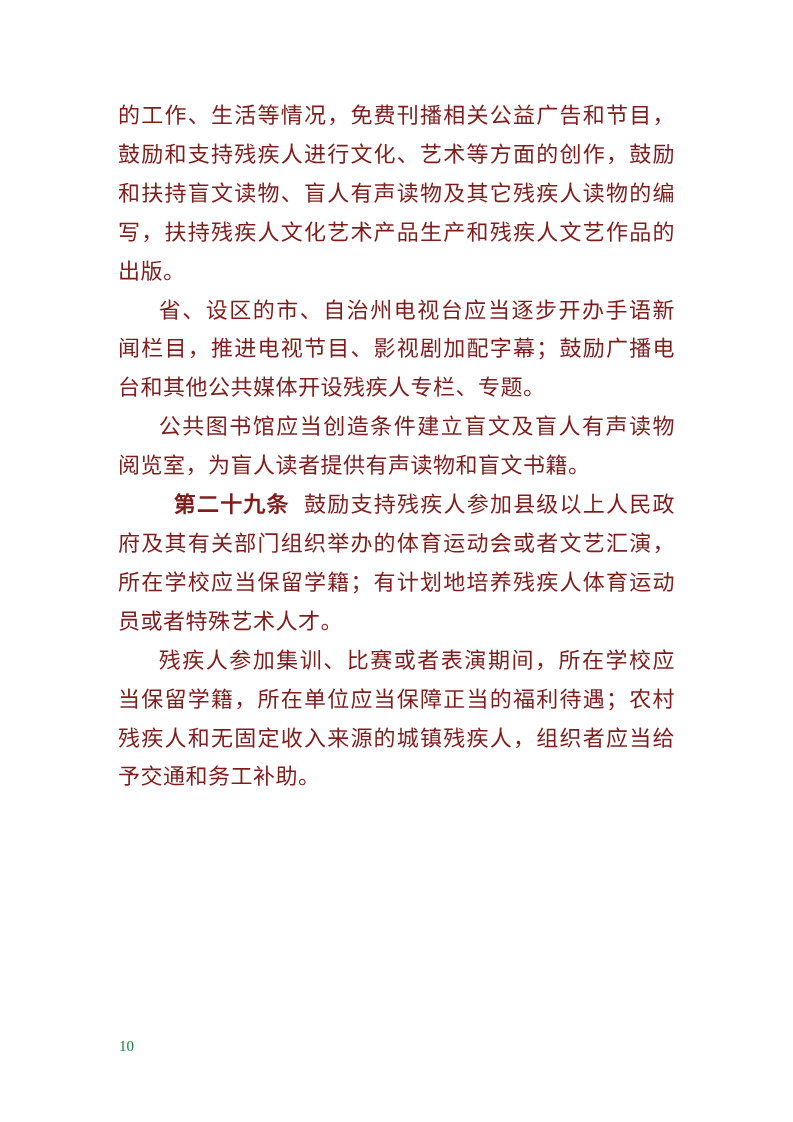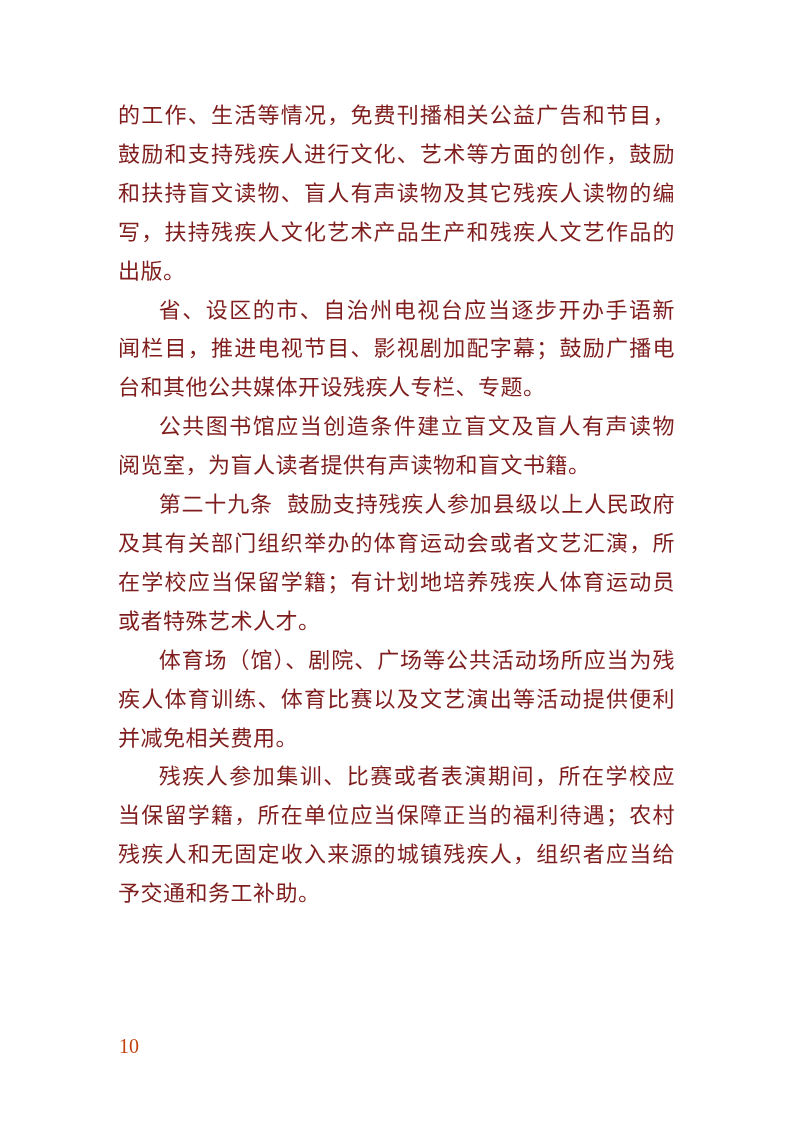--- a/index.html
+++ b/index.html
@@ -28,39 +28,39 @@
     line-height: 38.9px;
     color: #7f1d1d;
     text-align: justify;
     text-justify: inter-ideograph;
     letter-spacing: 0.5px;
   }
   .para.indent {
     text-indent: 1.85em;
   }
   .article-no {
-    font-weight: normal;
+    font-weight: bold;
     margin-right: 0.65em;
+    margin-left: 15px;
   }
   .page-number {
     position: absolute;
     left: 119px;
     top: 1036px;
-    font-size: 20px;
+    font-size: 15px;
     line-height: 20px;
-    color: #c2410c;
+    color: #15803d;
     font-family: "Liberation Serif", "DejaVu Serif", serif;
   }
 </style>
 </head>
 <body>
 
 <div class="page">
   <div class="content">
       <p class="para"><span>的工作、生活等情况，免费刊播相关公益广告和节目，鼓励和支持残疾人进行文化、艺术等方面的创作，鼓励和扶持盲文读物、盲人有声读物及其它残疾人读物的编写，扶持残疾人文化艺术产品生产和残疾人文艺作品的出版。</span></p>
       <p class="para indent"><span>省、设区的市、自治州电视台应当逐步开办手语新闻栏目，推进电视节目、影视剧加配字幕；鼓励广播电台和其他公共媒体开设残疾人专栏、专题。</span></p>
       <p class="para indent"><span>公共图书馆应当创造条件建立盲文及盲人有声读物阅览室，为盲人读者提供有声读物和盲文书籍。</span></p>
       <p class="para indent"><b class="article-no">第二十九条</b><span>鼓励支持残疾人参加县级以上人民政府及其有关部门组织举办的体育运动会或者文艺汇演，所在学校应当保留学籍；有计划地培养残疾人体育运动员或者特殊艺术人才。</span></p>
-      <p class="para indent"><span>体育场（馆）、剧院、广场等公共活动场所应当为残疾人体育训练、体育比赛以及文艺演出等活动提供便利并减免相关费用。</span></p>
       <p class="para indent"><span>残疾人参加集训、比赛或者表演期间，所在学校应当保留学籍，所在单位应当保障正当的福利待遇；农村残疾人和无固定收入来源的城镇残疾人，组织者应当给予交通和务工补助。</span></p>
     </div>
   <div class="page-number">10</div>
 </div>
 
 </body></html>

